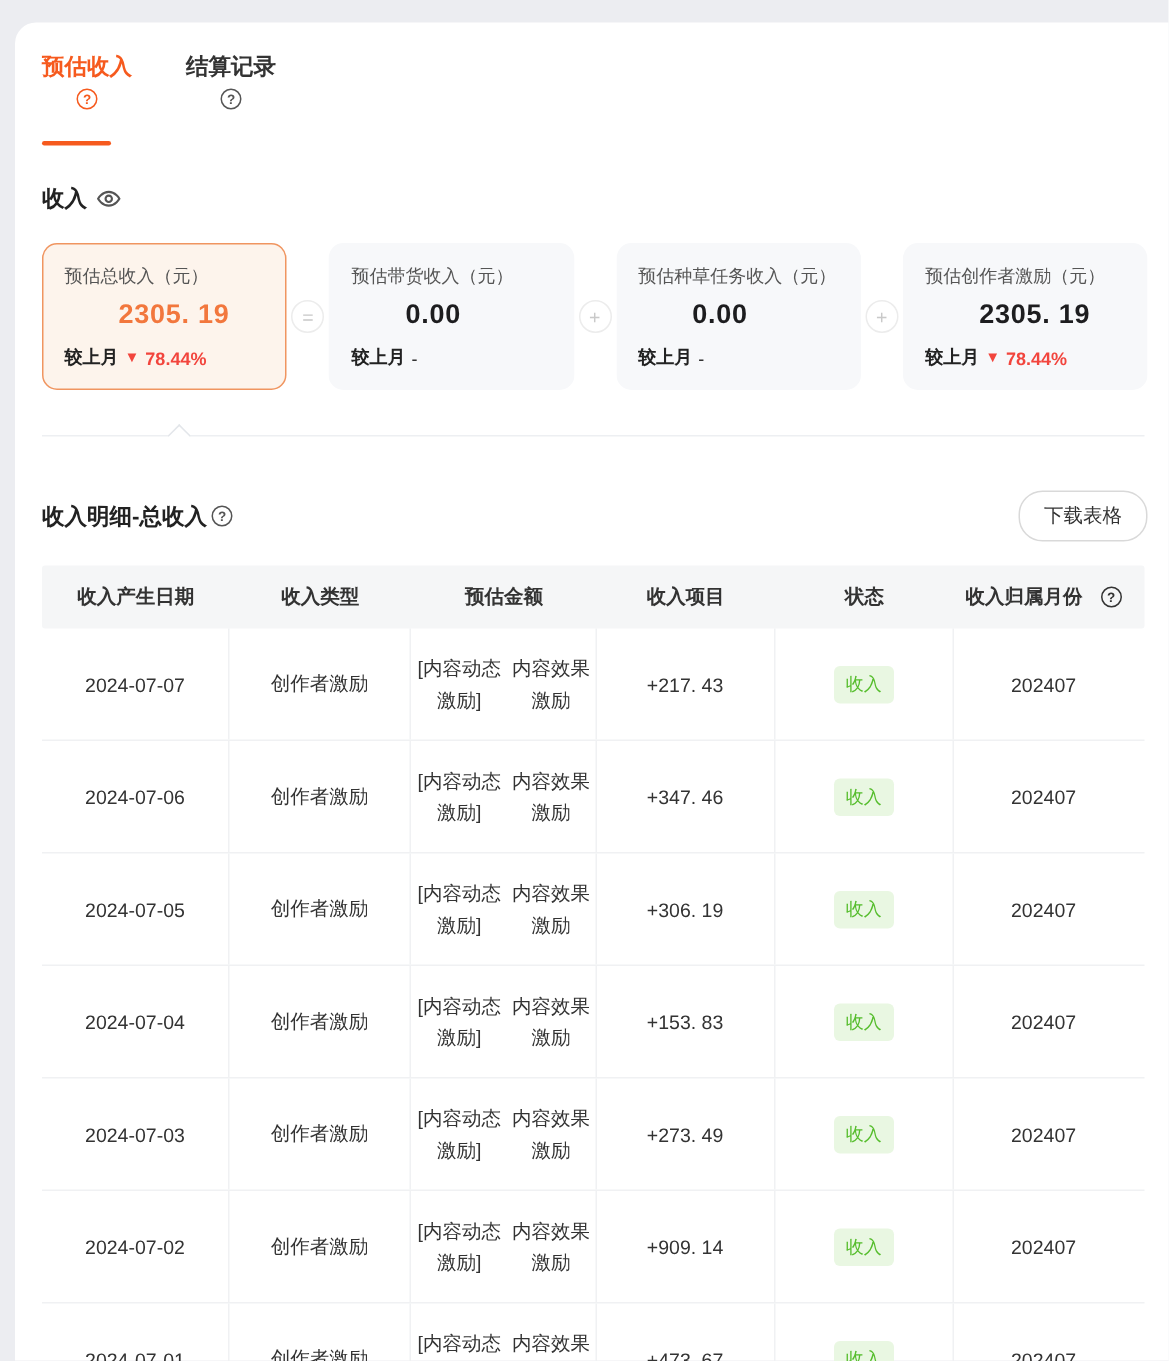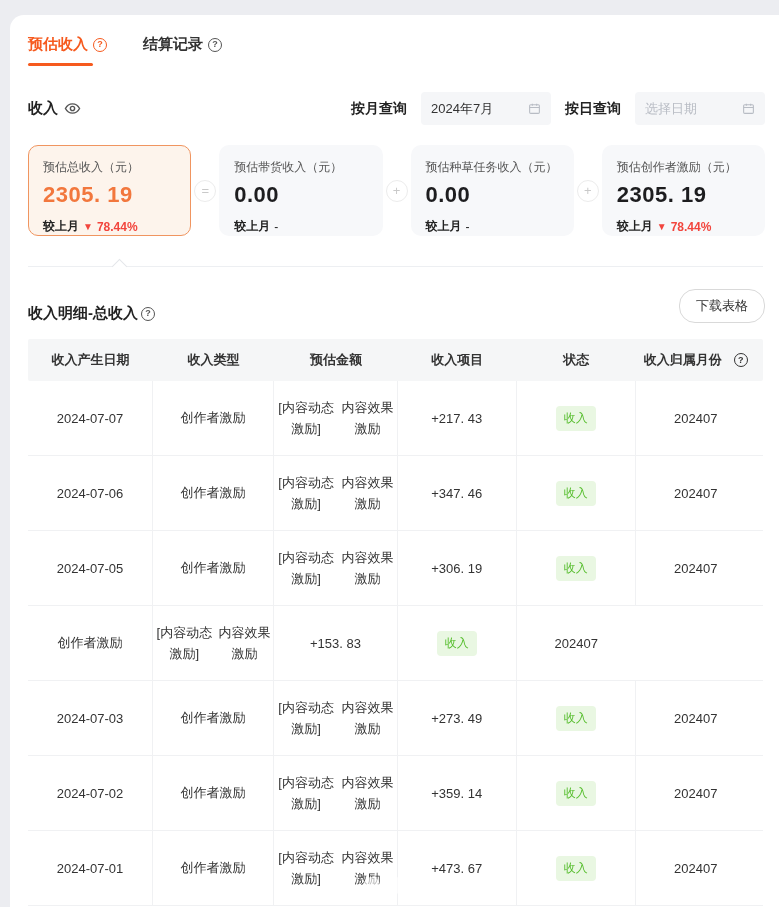--- a/index.html
+++ b/index.html
@@ -2,57 +2,57 @@
 <html><head>
 <meta charset="utf-8">
 <style>
   * { margin:0; padding:0; box-sizing:border-box; }
   html,body { width:779px; height:907px; overflow:hidden; }
   body { background:#ecedf1; font-family:"Liberation Sans","DejaVu Sans",sans-serif; color:#333; }
   .main-card { position:absolute; left:10px; top:15px; right:0; bottom:0; background:#fff; border-top-left-radius:14px; padding:16px 14px 0 18px; }
 
   
   .tabs { display:flex; gap:36px; padding-top:4px; }
-  .tab { font-size:15px; font-weight:bold; color:#333; cursor:pointer; padding-bottom:12px; position:relative; display:flex; align-items:center; gap:5px; }
+  .tab { font-size:15px; font-weight:bold; color:#333; cursor:pointer; padding-bottom:24px; position:relative; display:flex; align-items:center; gap:5px;flex-direction:column; }
   .tab.active { color:#f65a1e; }
   .tab.active::after { content:""; position:absolute; left:0; right:14px; bottom:0; height:3px; background:#f65a1e; border-radius:2px; }
   .qicon { display:inline-flex; width:14px; height:14px; border:1.2px solid currentColor; border-radius:50%; font-size:9px; font-weight:bold; align-items:center; justify-content:center; line-height:1; }
   .tab:not(.active) .qicon { color:#555; }
 
   
   .toolbar { margin-top:26px; display:flex; align-items:center; }
   .income-title { font-size:15px; font-weight:bold; color:#222; display:flex; align-items:center; gap:6px; }
   .eye { width:17px; height:17px; color:#555; }
   .toolbar-right { margin-left:auto; display:flex; align-items:center; gap:14px; }
   .query-label { font-size:14px; font-weight:bold; color:#222; }
   .date-input { width:130px; height:33px; background:#f5f6f8; border-radius:4px; display:flex; align-items:center; padding:0 10px; font-size:13px; color:#333; cursor:pointer; }
   .date-input .val { flex:1; }
   .date-input.placeholder .val { color:#b8bcc4; }
   .cal-icon { width:13px; height:13px; color:#b8bcc4; }
 
   
   .cards-row { margin-top:20px; display:flex; align-items:stretch; }
-  .stat-card { flex:1; background:#f7f8fa; border:1px solid transparent; border-radius:10px; padding:13px 14px 0; cursor:pointer; }
+  .stat-card { flex:1; background:#f7f8fa; border:1px solid transparent; border-radius:10px; padding:13px 14px 12px; cursor:pointer; }
   .stat-card.highlight { background:#fdf4ec; border-color:#f09560; }
   .stat-label { font-size:12px; color:#555; }
-  .stat-value { font-size:22px; font-weight:600; color:#1d1d1f; margin-top:6px; letter-spacing:.5px; }
+  .stat-value { font-size:18px; font-weight:600; color:#1d1d1f; margin-top:6px; letter-spacing:.5px;margin-left:36px; }
   .stat-card.highlight .stat-value { color:#f2773d; }
   .stat-compare { margin-top:10px; font-size:12px; color:#222; font-weight:bold; display:flex; align-items:center; gap:4px; }
   .stat-compare .delta { color:#222; font-weight:normal; }
   .stat-compare .delta.down { color:#f2453d; font-weight:bold; }
   .tri { font-size:10px; color:#f2453d; }
   .op-slot { width:28px; display:flex; align-items:center; justify-content:center; }
   .op-circle { width:22px; height:22px; border-radius:50%; background:#fff; border:1px solid #ececec; color:#c9c9c9; font-size:13px; display:flex; align-items:center; justify-content:center; box-shadow:0 0 0 2px #fff; }
 
   
   .divider { margin-top:30px; position:relative; border-top:1px solid #edeff2; margin-right:2px; }
   .caret { position:absolute; left:86px; top:-6px; width:11px; height:11px; background:#fff; border-left:1px solid #e3e6ea; border-top:1px solid #e3e6ea; transform:rotate(45deg); }
 
   
-  .section-head { margin-top:22px; display:flex; align-items:flex-end; }
+  .section-head { margin-top:36px; display:flex; align-items:center; }
   .section-title { font-size:15px; font-weight:bold; color:#222; display:flex; align-items:center; gap:3px; }
   .section-title .qicon { color:#555; }
   .download-btn { margin-left:auto; border:1px solid #d9d9d9; background:#fff; border-radius:16px; padding:7px 16px; font-size:13px; color:#333; cursor:pointer; font-family:inherit; }
 
   
   .table { margin-top:16px; margin-right:2px; position:relative; }
   .t-row { display:grid; grid-template-columns:17% 16.5% 16.8% 16.2% 16.2% 16.3%; }
   .t-head { background:#f5f6f7; border-radius:2px; }
   .t-head .t-cell { height:42px; font-size:13px; font-weight:bold; color:#333; }
   .t-cell { display:flex; align-items:center; justify-content:center; text-align:center; font-size:13px; color:#333; }
@@ -84,38 +84,20 @@
   </div>
 
   <div class="toolbar">
     <div class="income-title">
       <span>收入</span>
       <svg class="eye" viewBox="0 0 24 24" fill="none" stroke="currentColor" stroke-width="2">
         <path d="M2 12s3.5-6.5 10-6.5S22 12 22 12s-3.5 6.5-10 6.5S2 12 2 12z"></path>
           <circle cx="12" cy="12" r="3"></circle>
       </svg>
     </div>
-    <div class="toolbar-right">
-      <span class="query-label">按月查询</span>
-      <div class="date-input">
-        <span class="val">2024年7月</span>
-        <svg class="cal-icon" viewBox="0 0 24 24" fill="none" stroke="currentColor" stroke-width="2">
-          <rect x="3" y="5" width="18" height="16" rx="2"></rect>
-            <path d="M3 10h18M8 3v4M16 3v4"></path>
-        </svg>
-      </div>
-      <span class="query-label">按日查询</span>
-      <div class="date-input placeholder">
-        <span class="val">选择日期</span>
-        <svg class="cal-icon" viewBox="0 0 24 24" fill="none" stroke="currentColor" stroke-width="2">
-          <rect x="3" y="5" width="18" height="16" rx="2"></rect>
-            <path d="M3 10h18M8 3v4M16 3v4"></path>
-        </svg>
-      </div>
-    </div>
   </div>
 
   <div class="cards-row">
     <div class="stat-card highlight">
       <div class="stat-label">预估总收入（元）</div>
       <div class="stat-value">2305. 19</div>
       <div class="stat-compare">
         <span>较上月</span>
         <span class="tri">▼</span>
         <span class="delta down">78.44%</span>
@@ -218,20 +200,21 @@
       <span>内容效果激励</span>
     </div>
     <div class="t-cell">+306. 19</div>
     <div class="t-cell">
       <span class="badge">收入</span>
     </div>
     <div class="t-cell">202407</div>
   </div>
 
   <div class="t-row">
+    <div class="t-cell">2024-07-04</div>
     <div class="t-cell">创作者激励</div>
     <div class="t-cell project-cell">
       <span>[内容动态激励]</span>
       <span>内容效果激励</span>
     </div>
     <div class="t-cell">+153. 83</div>
     <div class="t-cell">
       <span class="badge">收入</span>
     </div>
     <div class="t-cell">202407</div>
@@ -251,21 +234,21 @@
     <div class="t-cell">202407</div>
   </div>
 
   <div class="t-row">
     <div class="t-cell">2024-07-02</div>
     <div class="t-cell">创作者激励</div>
     <div class="t-cell project-cell">
       <span>[内容动态激励]</span>
       <span>内容效果激励</span>
     </div>
-    <div class="t-cell">+359. 14</div>
+    <div class="t-cell">+909. 14</div>
     <div class="t-cell">
       <span class="badge">收入</span>
     </div>
     <div class="t-cell">202407</div>
   </div>
 
   <div class="t-row">
     <div class="t-cell">2024-07-01</div>
     <div class="t-cell">创作者激励</div>
     <div class="t-cell project-cell">

